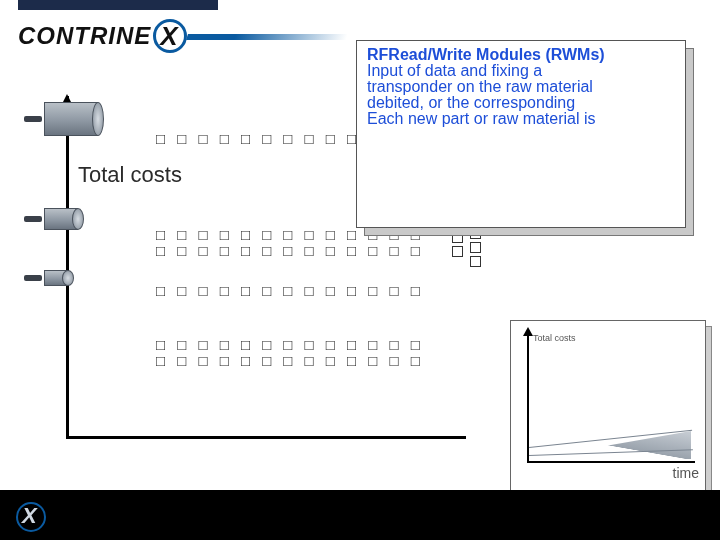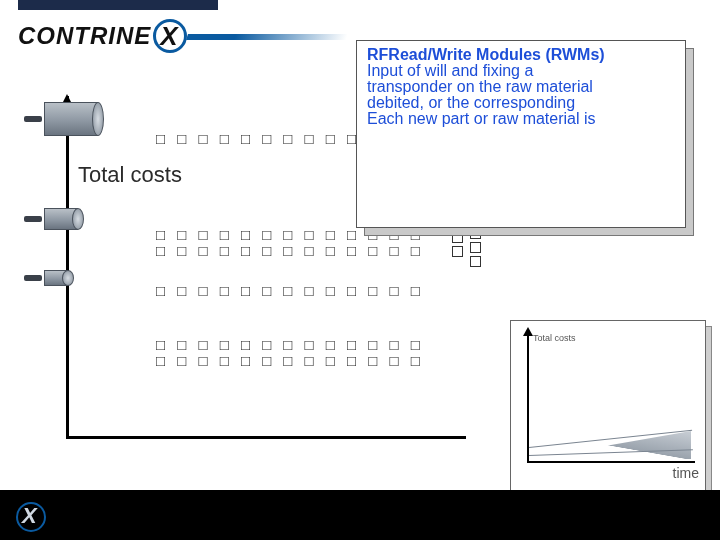--- a/index.html
+++ b/index.html
@@ -226,21 +226,21 @@
   <div class="chk"></div>
   <div class="chk"></div>
   <div class="chk"></div>
   <div class="chk"></div>
   <div class="chk"></div>
 </div>
 
 <div class="callout-shadow"></div>
 <div class="callout">
   <p class="t1">RFRead/Write Modules (RWMs)</p>
-  <p>Input of will and fixing a</p>
+  <p>Input of data and fixing a</p>
   <p>transponder on the raw material</p>
   <p>debited, or the corresponding</p>
   <p>Each new part or raw material is</p>
 </div>
 
 <div class="thumb-shadow"></div>
 <div class="thumb">
   <div class="tar"></div>
   <div class="tay"></div>
   <div class="tax"></div>

